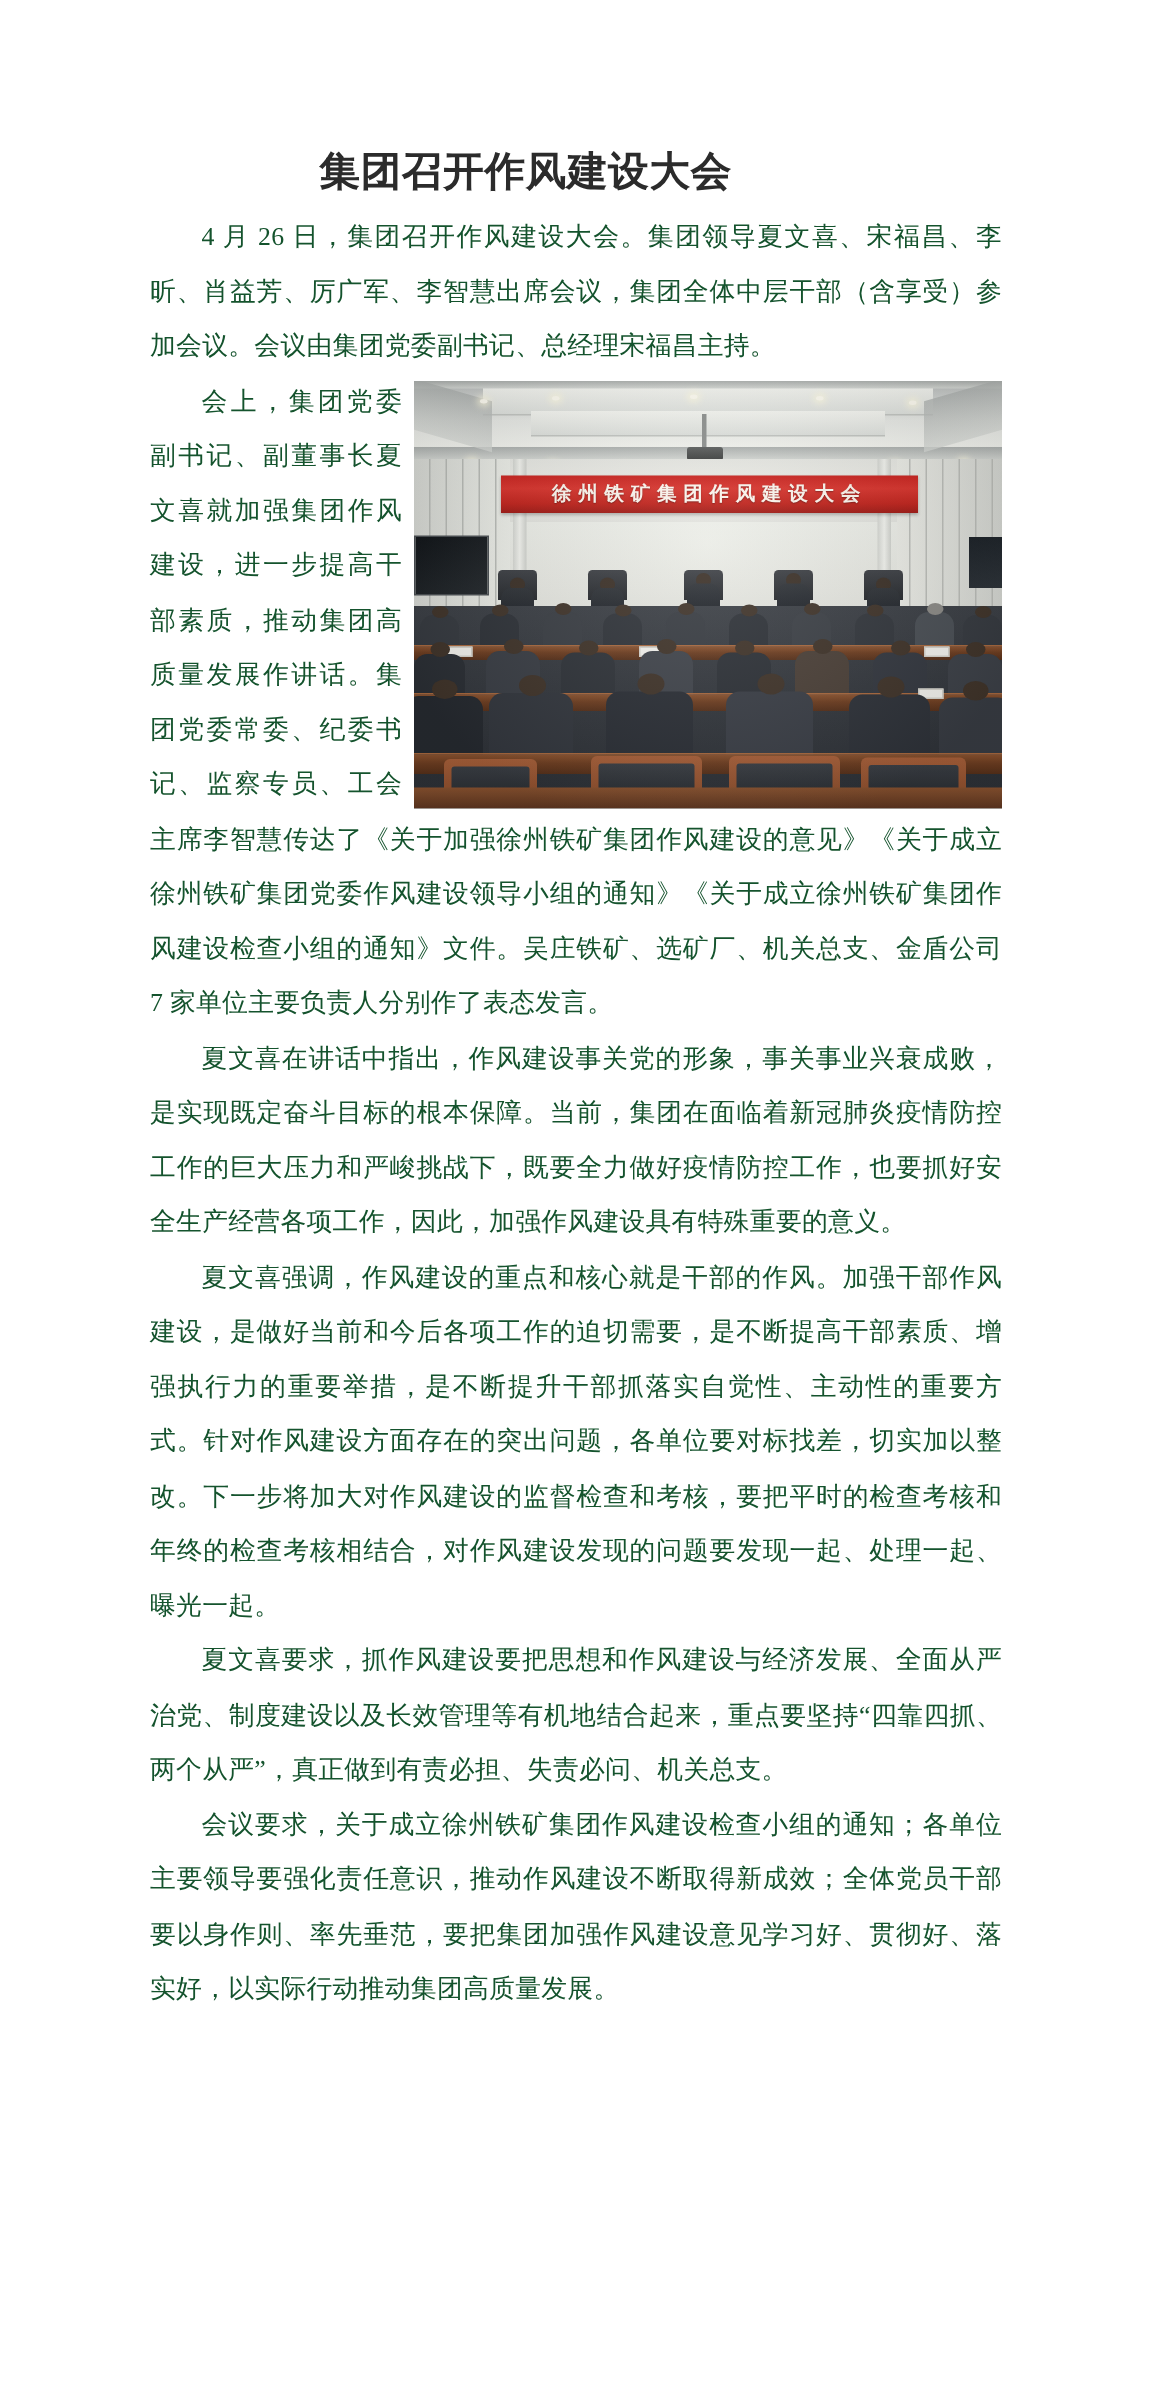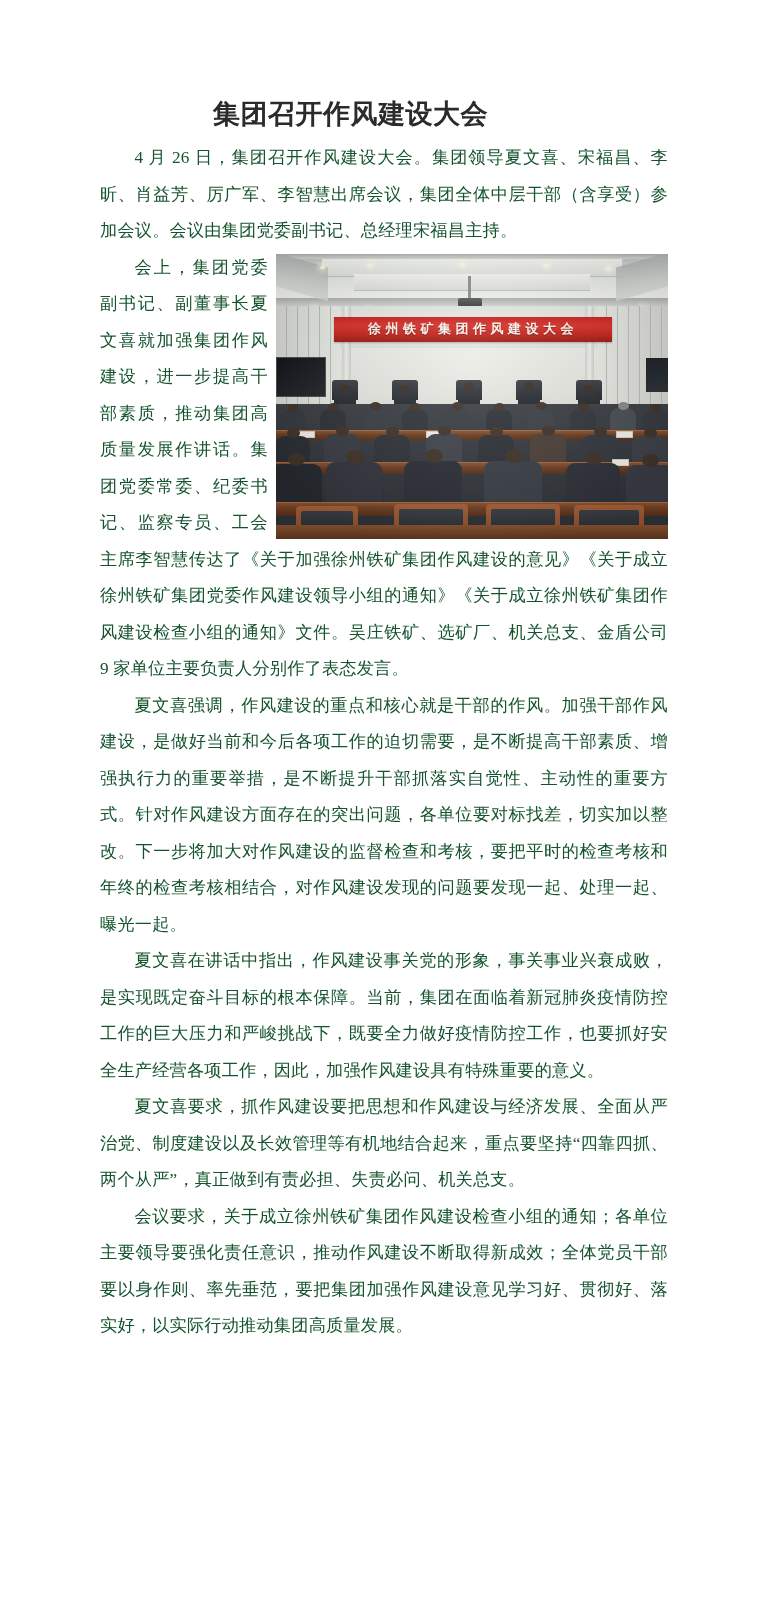--- a/index.html
+++ b/index.html
@@ -458,20 +458,20 @@
           </div>
         <div class="chair-wood" style="left:298px;top:251px;width:70px;height:29px;">
             <span class="seatpad"></span>
           </div>
 
         <div class="floor"></div>
         <div class="photo-haze"></div>
       </div>
     </div>
 
-    <p class="para">会上，集团党委副书记、副董事长夏文喜就加强集团作风建设，进一步提高干部素质，推动集团高质量发展作讲话。集团党委常委、纪委书记、监察专员、工会主席李智慧传达了《关于加强徐州铁矿集团作风建设的意见》《关于成立徐州铁矿集团党委作风建设领导小组的通知》《关于成立徐州铁矿集团作风建设检查小组的通知》文件。吴庄铁矿、选矿厂、机关总支、金盾公司 9 家单位主要负责人分别作了表态发言。</p>
+    <p class="para">会上，集团党委副书记、副董事长夏文喜就加强集团作风建设，进一步提高干部素质，推动集团高质量发展作讲话。集团党委常委、纪委书记、监察专员、工会主席李智慧传达了《关于加强徐州铁矿集团作风建设的意见》《关于成立徐州铁矿集团党委作风建设领导小组的通知》《关于成立徐州铁矿集团作风建设检查小组的通知》文件。吴庄铁矿、选矿厂、机关总支、金盾公司 7 家单位主要负责人分别作了表态发言。</p>
+    <p class="para">夏文喜在讲话中指出，作风建设事关党的形象，事关事业兴衰成败，是实现既定奋斗目标的根本保障。当前，集团在面临着新冠肺炎疫情防控工作的巨大压力和严峻挑战下，既要全力做好疫情防控工作，也要抓好安全生产经营各项工作，因此，加强作风建设具有特殊重要的意义。</p>
     <p class="para">夏文喜强调，作风建设的重点和核心就是干部的作风。加强干部作风建设，是做好当前和今后各项工作的迫切需要，是不断提高干部素质、增强执行力的重要举措，是不断提升干部抓落实自觉性、主动性的重要方式。针对作风建设方面存在的突出问题，各单位要对标找差，切实加以整改。下一步将加大对作风建设的监督检查和考核，要把平时的检查考核和年终的检查考核相结合，对作风建设发现的问题要发现一起、处理一起、曝光一起。</p>
-    <p class="para">夏文喜在讲话中指出，作风建设事关党的形象，事关事业兴衰成败，是实现既定奋斗目标的根本保障。当前，集团在面临着新冠肺炎疫情防控工作的巨大压力和严峻挑战下，既要全力做好疫情防控工作，也要抓好安全生产经营各项工作，因此，加强作风建设具有特殊重要的意义。</p>
     <p class="para">夏文喜要求，抓作风建设要把思想和作风建设与经济发展、全面从严治党、制度建设以及长效管理等有机地结合起来，重点要坚持“四靠四抓、两个从严”，真正做到有责必担、失责必问、机关总支。</p>
     <p class="para">会议要求，关于成立徐州铁矿集团作风建设检查小组的通知；各单位主要领导要强化责任意识，推动作风建设不断取得新成效；全体党员干部要以身作则、率先垂范，要把集团加强作风建设意见学习好、贯彻好、落实好，以实际行动推动集团高质量发展。</p>
 
   </div>
 </div>
 
 </body></html>

